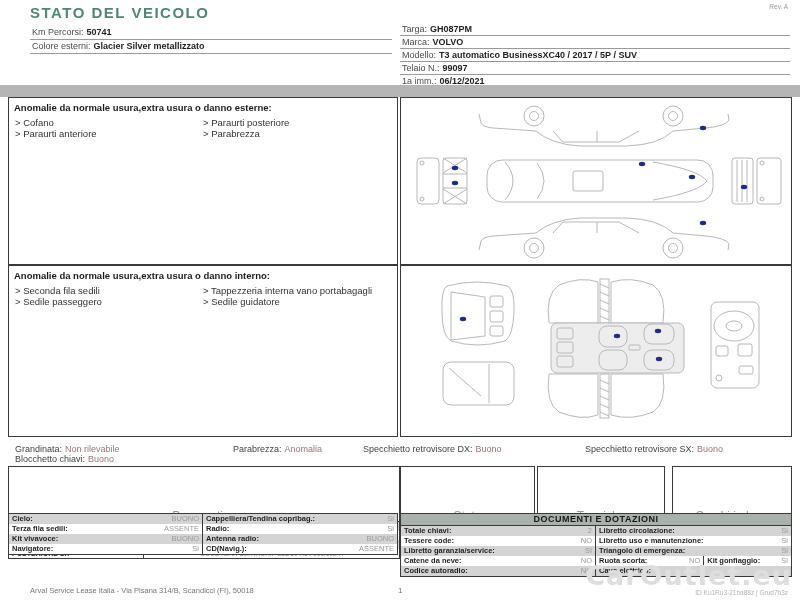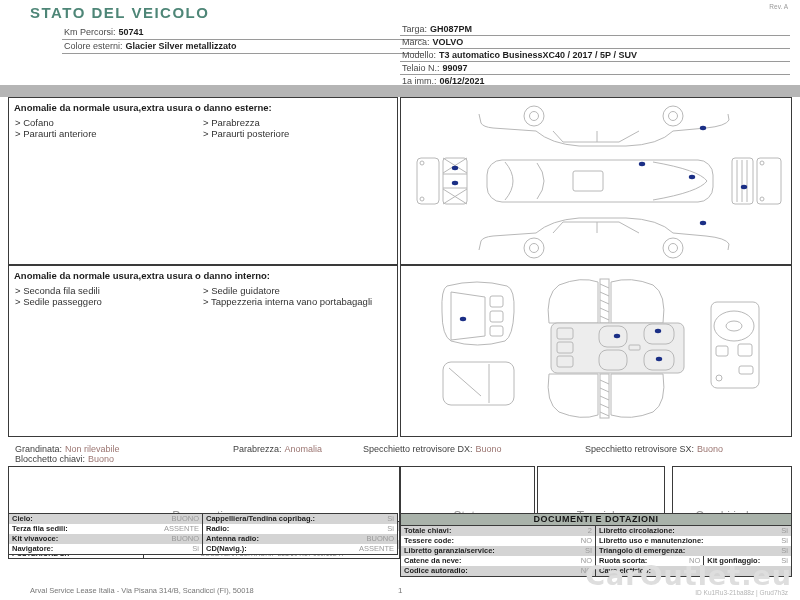--- a/index.html
+++ b/index.html
@@ -7,21 +7,21 @@
     position:relative; width:800px; height:600px; background:#ffffff;
     font-family:"Liberation Sans", sans-serif; overflow:hidden; color:#333;
   }
   
   .page-title {
     position:absolute; left:30px; top:4px; font-size:15px; font-weight:bold;
     color:#4e8677; letter-spacing:1.5px;
   }
   .rev { position:absolute; right:12px; top:3px; font-size:6.5px; color:#999; }
   .hfields { position:absolute; }
-  #hfields-left  { left:30px;  top:26px; width:362px;margin-left:32px; }
+  #hfields-left  { left:30px;  top:26px; width:362px; }
   #hfields-right { left:400px; top:23px; width:390px; }
   .hfield {
     border-bottom:1px solid #9a9a9a; font-size:9px; color:#4a4a4a;
     white-space:nowrap; overflow:hidden; padding:0 2px;
   }
   #hfields-left  .hfield { height:13px; line-height:13px; }
   #hfields-right .hfield { height:12px; line-height:12px; }
   .fvalue { font-weight:bold; color:#1e1e1e; margin-left:3px; }
   .graybar { position:absolute; left:0; top:85px; width:800px; height:12px; background:#b5b5b5; }
   
@@ -120,36 +120,36 @@
   <div class="graybar"></div>
 
   <div class="box" id="box-ext">
     <div class="anom-title">Anomalie da normale usura,extra usura o danno esterne:</div>
     <div class="anom-cols">
       <div class="anom-col">
         <div class="anom-item">&gt; Cofano</div>
         <div class="anom-item">&gt; Paraurti anteriore</div>
       </div>
       <div class="anom-col">
+        <div class="anom-item">&gt; Paraurti posteriore</div>
         <div class="anom-item">&gt; Parabrezza</div>
-        <div class="anom-item">&gt; Paraurti posteriore</div>
       </div>
     </div>
   </div>
 
   <div class="box" id="box-int">
     <div class="anom-title">Anomalie da normale usura,extra usura o danno interno:</div>
     <div class="anom-cols">
       <div class="anom-col">
         <div class="anom-item">&gt; Seconda fila sedili</div>
         <div class="anom-item">&gt; Sedile passeggero</div>
       </div>
       <div class="anom-col">
+        <div class="anom-item">&gt; Tappezzeria interna vano portabagagli</div>
         <div class="anom-item">&gt; Sedile guidatore</div>
-        <div class="anom-item">&gt; Tappezzeria interna vano portabagagli</div>
       </div>
     </div>
   </div>
 
   <div class="box" id="box-diag-ext">
     <svg class="diag-svg" viewBox="0 0 390 166">
       <g class="carlines">
 
         <g transform="translate(0,168) scale(1,-1)">
           <path d="M78,152 L80,143 Q82,139 92,138 L135,135 Q150,122 178,120 L225,120 Q258,121 272,135 L305,138 Q325,140 328,146 L327,152"></path>

